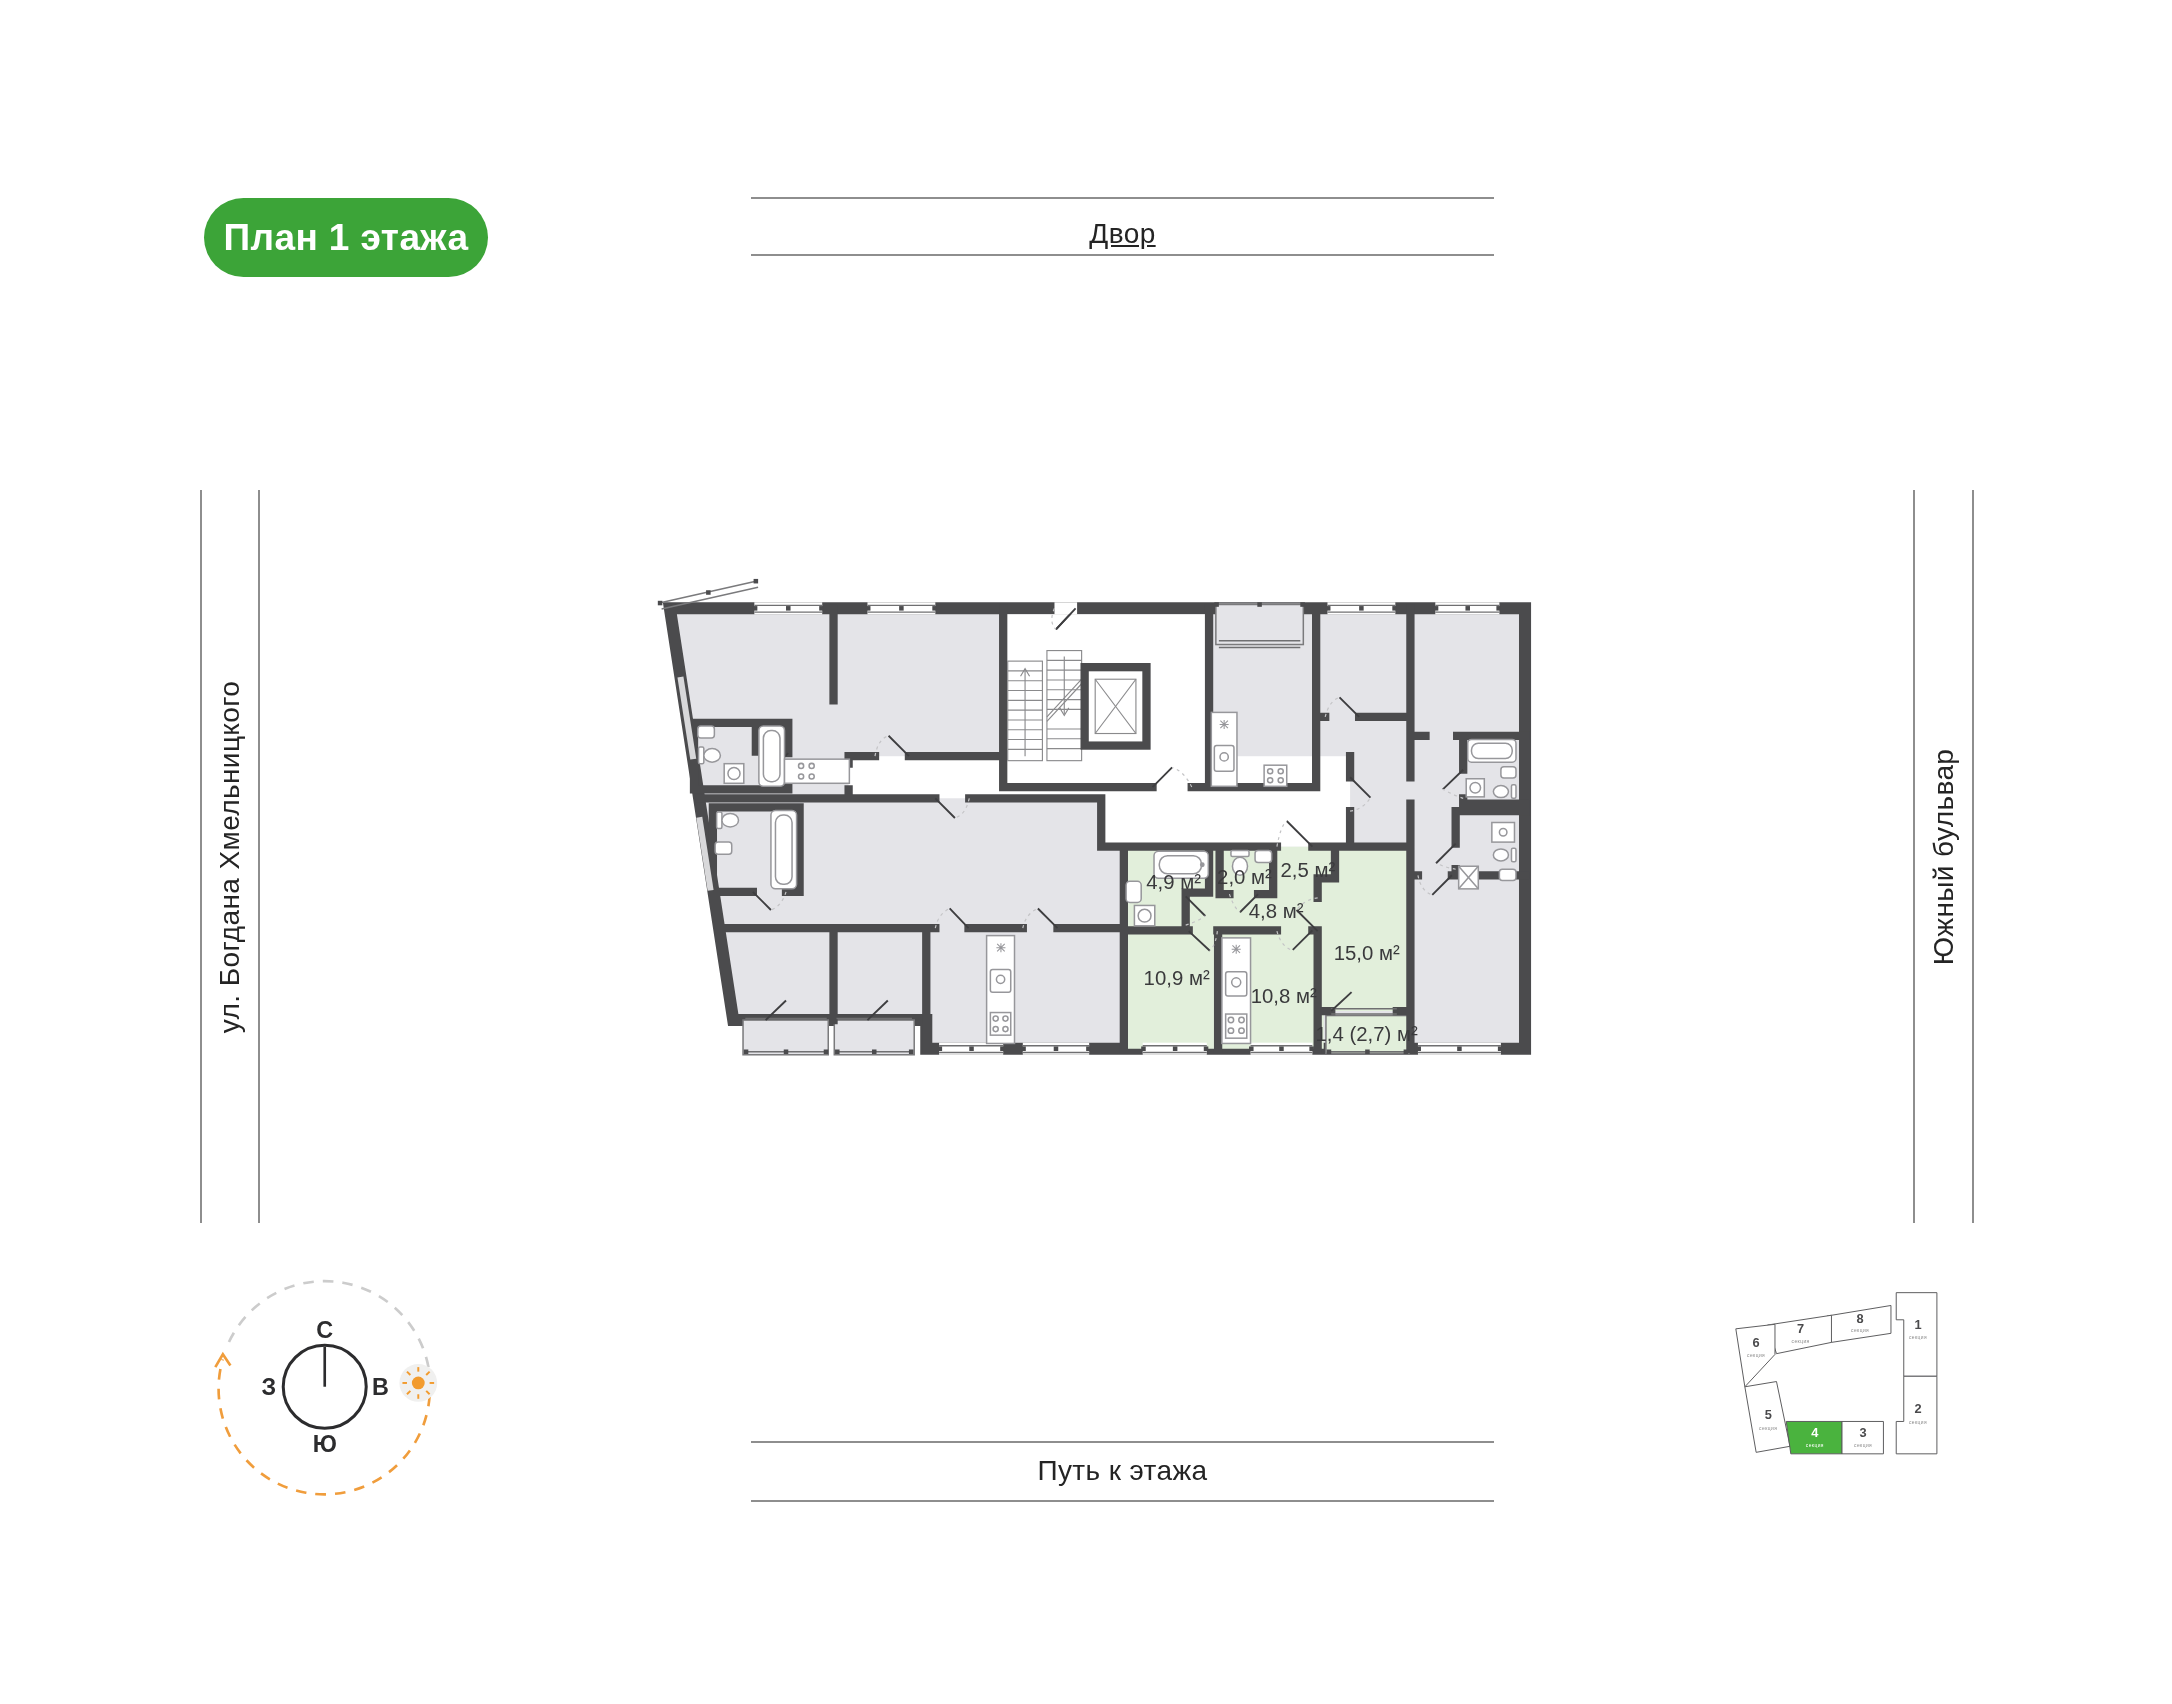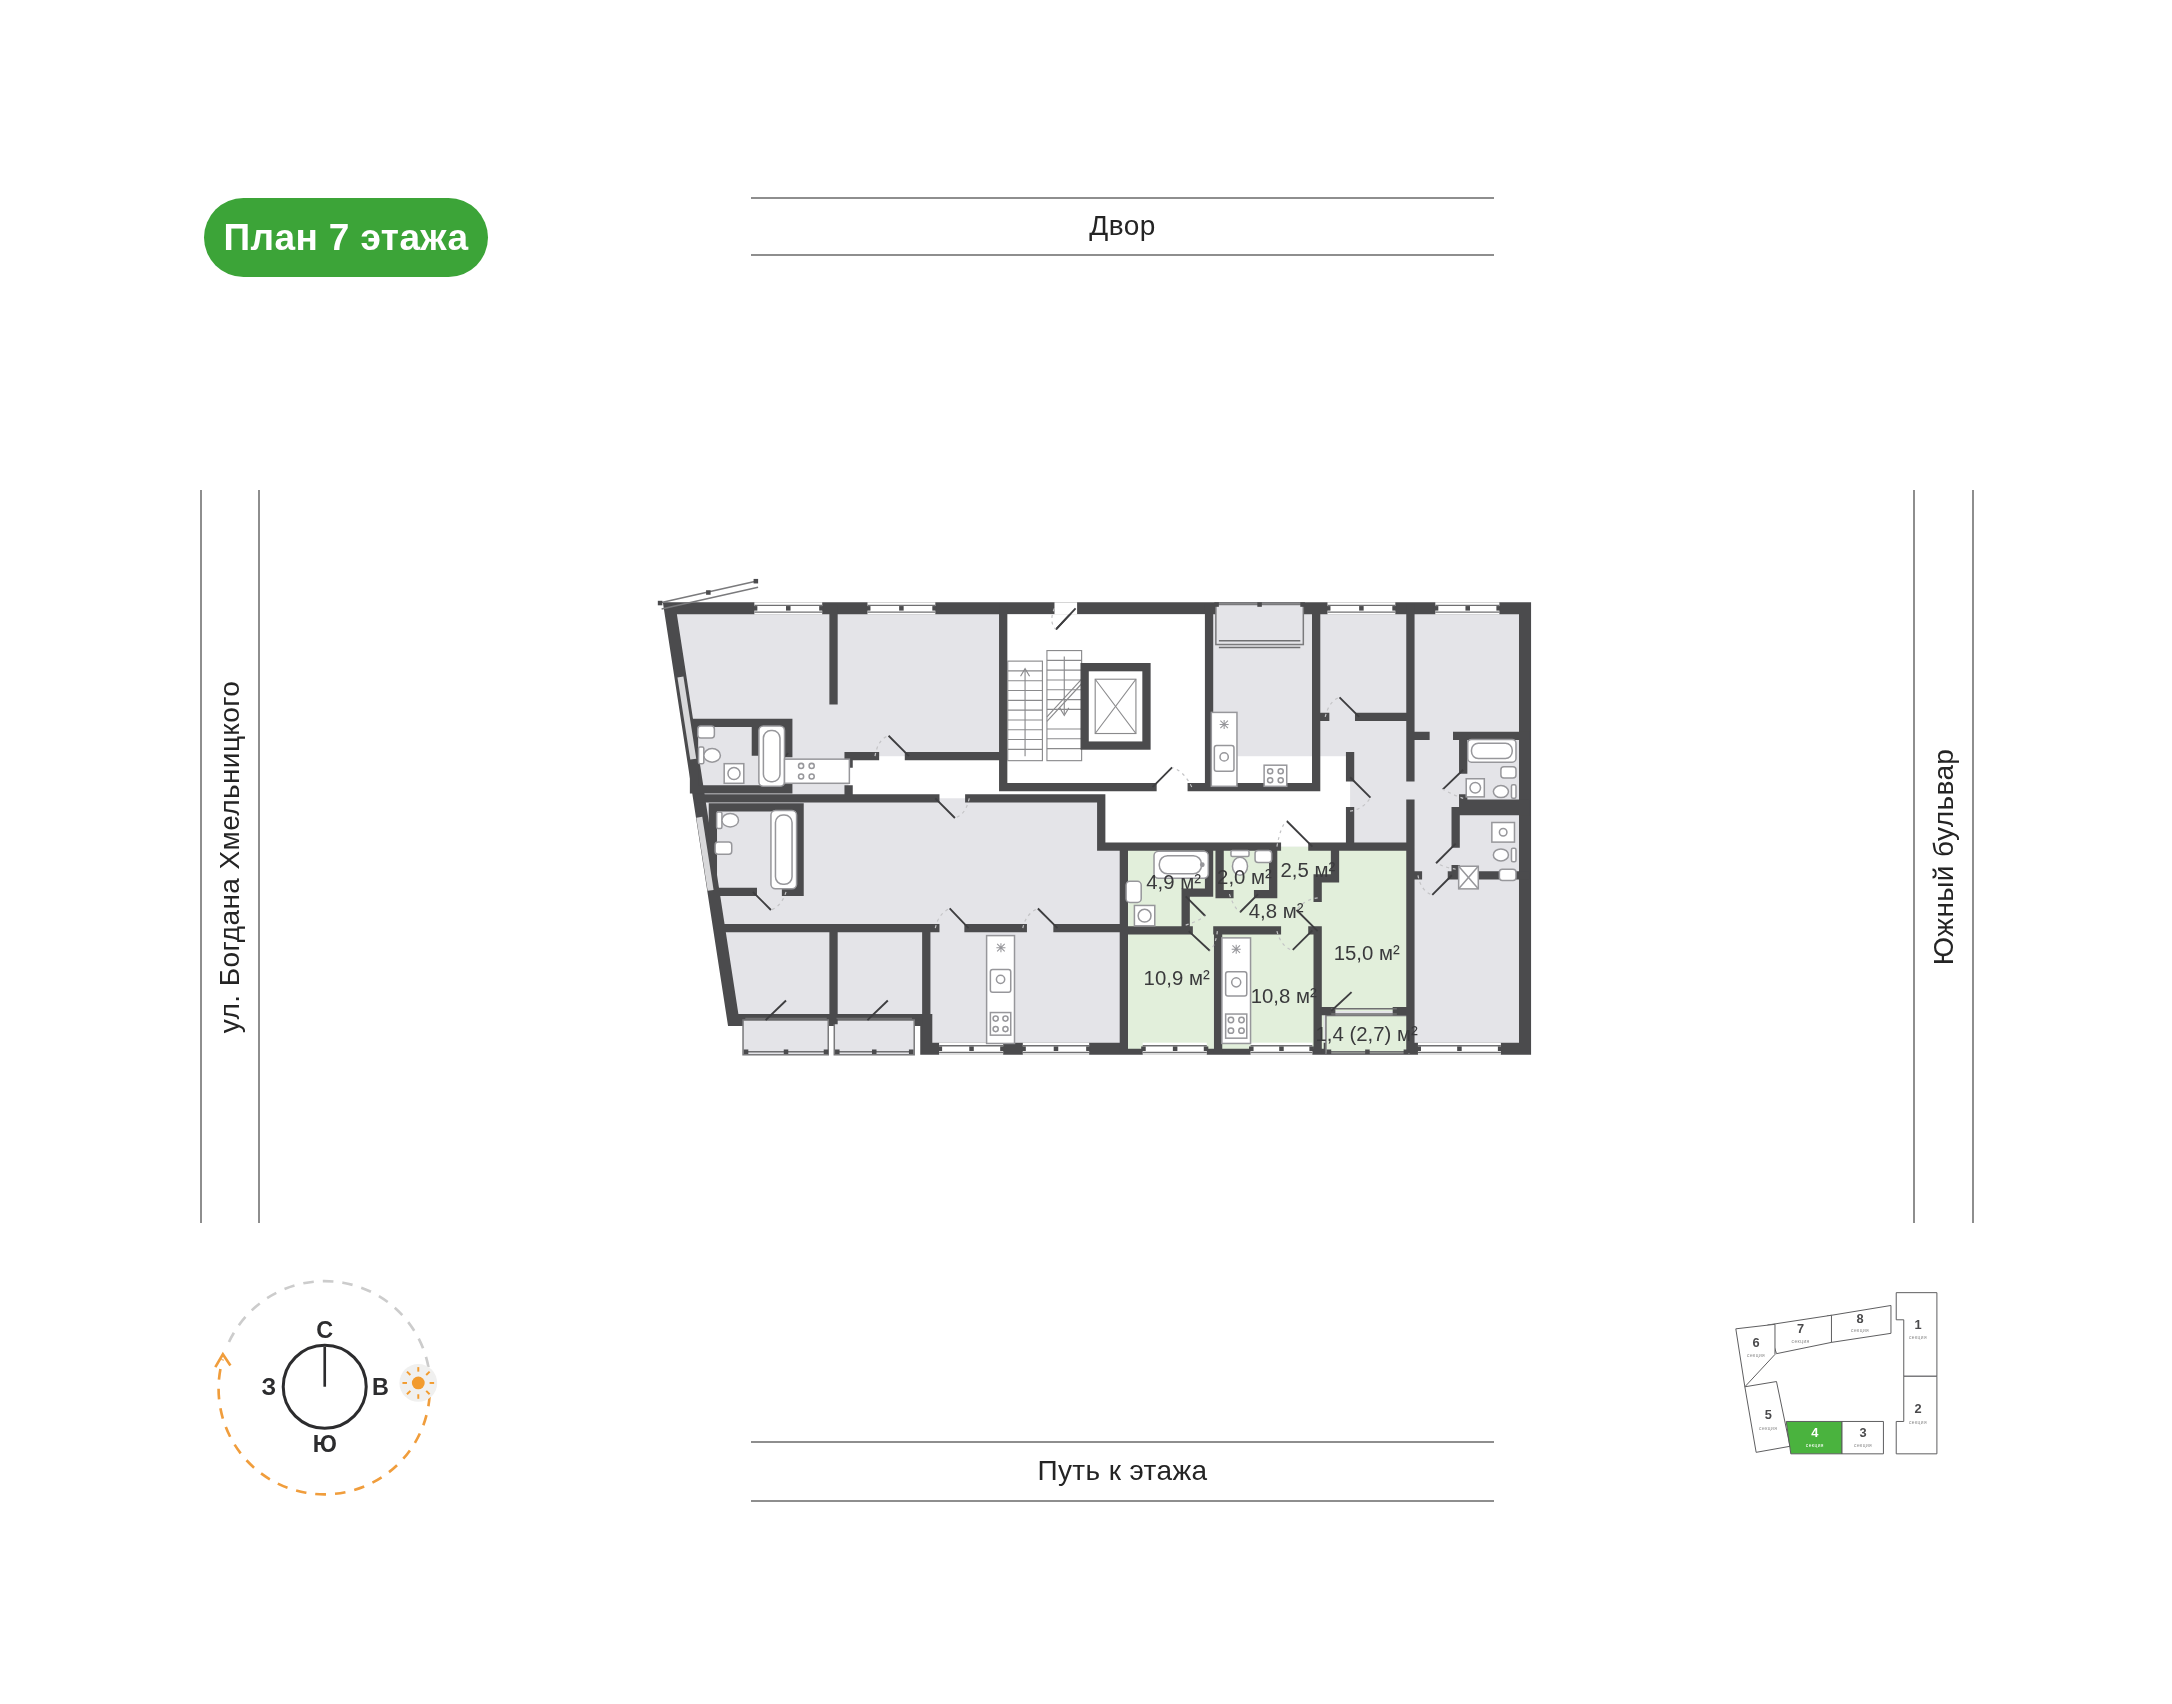--- a/index.html
+++ b/index.html
@@ -25,24 +25,24 @@
   svg text{font-family:"Liberation Sans", sans-serif;}
   .room-label{font-size:27px;fill:#3a3a3c;}
   .mini-num{font-size:17px;font-weight:bold;fill:#4a4a4c;}
   .mini-sec{font-size:6.5px;fill:#8a8a8a;letter-spacing:.6px;}
   .mini-num.inv,.mini-sec.inv{fill:#ffffff;}
   .compass-letter{font-size:31px;font-weight:bold;fill:#2c2c2e;}
 </style>
 </head>
 <body>
 
-<div class="abs badge">План 7 этажа</div>
+<div class="abs badge">План 1 этажа</div>
 
 <div class="abs hline" style="left:751px;top:197px;width:743px;"></div>
-<div class="abs street-text" style="left:751px;top:202px;width:743px;height:48px;">Двор</div>
+<div class="abs street-text" style="left:751px;top:210px;width:743px;height:48px;text-decoration:underline;">Двор</div>
 <div class="abs hline" style="left:751px;top:254px;width:743px;"></div>
 
 <div class="abs hline" style="left:751px;top:1441px;width:743px;"></div>
 <div class="abs street-text" style="left:751px;top:1447px;width:743px;height:48px;">Путь к этажа</div>
 <div class="abs hline" style="left:751px;top:1500px;width:743px;"></div>
 
 <div class="abs vline" style="left:200px;top:490px;height:733px;"></div>
 <div class="abs vline" style="left:258px;top:490px;height:733px;"></div>
 <div class="abs street-text rot" style="left:230px;top:857px;">ул. Богдана Хмельницкого</div>
 

